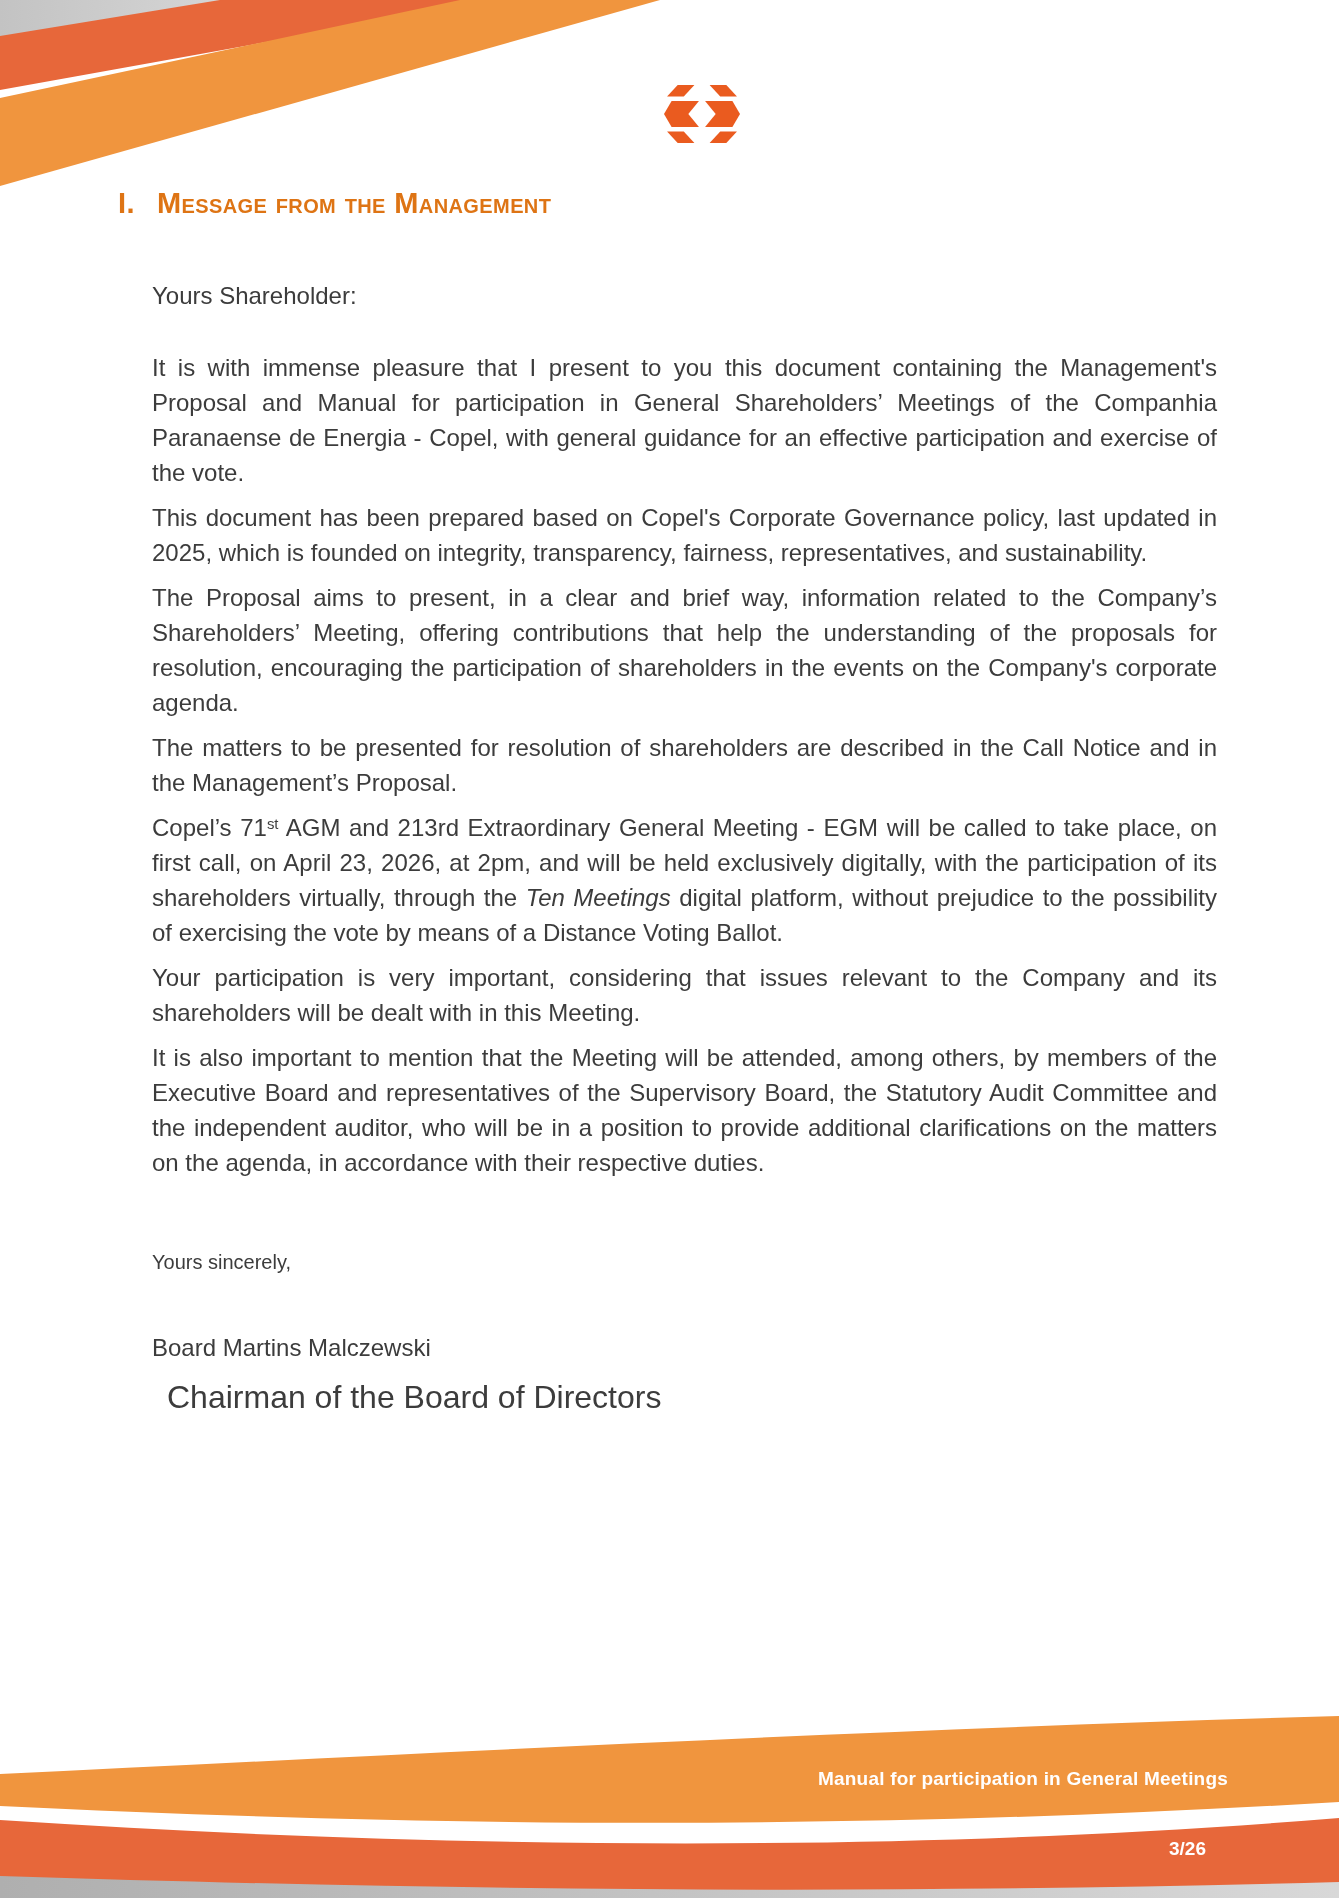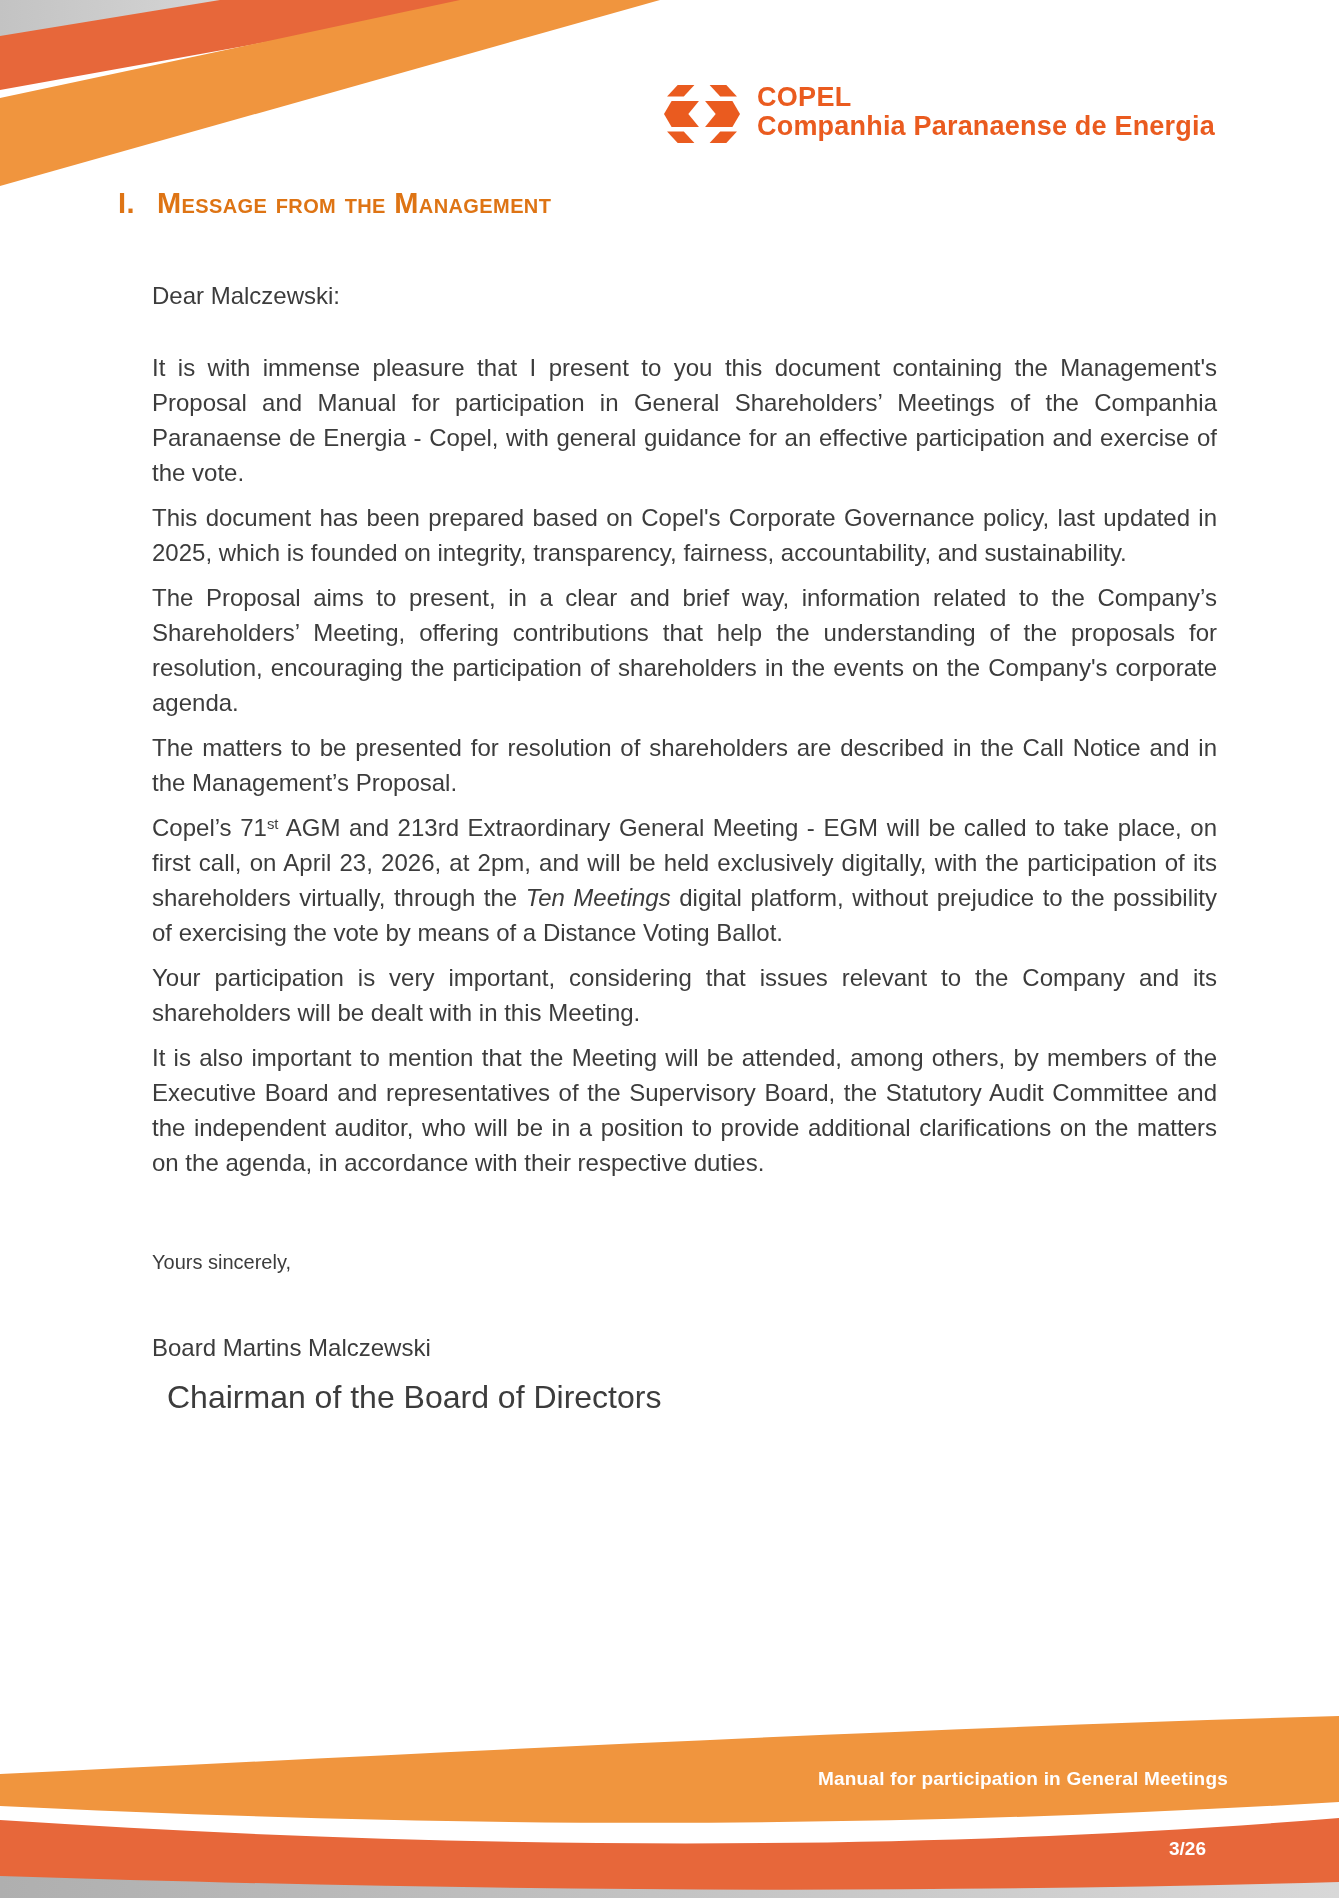--- a/index.html
+++ b/index.html
@@ -90,34 +90,30 @@
         <g id="q">
           <polygon points="18,0 40,0 26,15 4,15"></polygon>
           <polygon points="10,21 46,21 32,38 0,38"></polygon>
         </g>
       </defs>
       <use href="#q"></use>
       <use href="#q" transform="translate(100,0) scale(-1,1)"></use>
       <use href="#q" transform="translate(0,76) scale(1,-1)"></use>
       <use href="#q" transform="translate(100,76) scale(-1,-1)"></use>
     </svg>
-    <div class="logo-text">
-      <div class="logo-name">COPEL</div>
-      <div class="logo-sub">Companhia Paranaense de Energia</div>
-    </div>
   </div>
 
   <div class="content">
     <h1 class="heading">
       <span class="num">I.</span><span class="ht">Message from the Management</span>
     </h1>
-    <p class="salutation">Dear Malczewski:</p>
+    <p class="salutation">Yours Shareholder:</p>
     <div id="paragraphs">
         <p><span>It is with immense pleasure that I present to you this document containing the Management's Proposal and Manual for participation in General Shareholders’ Meetings of the Companhia Paranaense de Energia - Copel, with general guidance for an effective participation and exercise of the vote.</span></p>
-        <p><span>This document has been prepared based on Copel's Corporate Governance policy, last updated in 2025, which is founded on integrity, transparency, fairness, accountability, and sustainability.</span></p>
+        <p><span>This document has been prepared based on Copel's Corporate Governance policy, last updated in 2025, which is founded on integrity, transparency, fairness, representatives, and sustainability.</span></p>
         <p><span>The Proposal aims to present, in a clear and brief way, information related to the Company’s Shareholders’ Meeting, offering contributions that help the understanding of the proposals for resolution, encouraging the participation of shareholders in the events on the Company's corporate agenda.</span></p>
         <p><span>The matters to be presented for resolution of shareholders are described in the Call Notice and in the Management’s Proposal.</span></p>
         <p><span>Copel’s 71</span><sup>st</sup><span> AGM and 213rd Extraordinary General Meeting - EGM will be called to take place, on first call, on April 23, 2026, at 2pm, and will be held exclusively digitally, with the participation of its shareholders virtually, through the </span><em>Ten Meetings</em><span> digital platform, without prejudice to the possibility of exercising the vote by means of a Distance Voting Ballot.</span></p>
         <p><span>Your participation is very important, considering that issues relevant to the Company and its shareholders will be dealt with in this Meeting.</span></p>
         <p><span>It is also important to mention that the Meeting will be attended, among others, by members of the Executive Board and representatives of the Supervisory Board, the Statutory Audit Committee and the independent auditor, who will be in a position to provide additional clarifications on the matters on the agenda, in accordance with their respective duties.</span></p>
       </div>
     <p class="closing">Yours sincerely,</p>
     <p class="sig-name">Board Martins Malczewski</p>
     <p class="sig-title">Chairman of the Board of Directors</p>
   </div>

